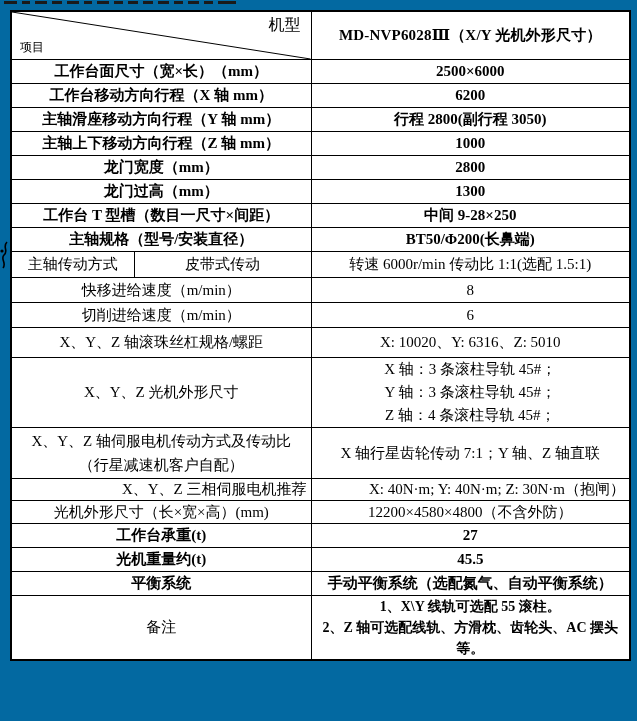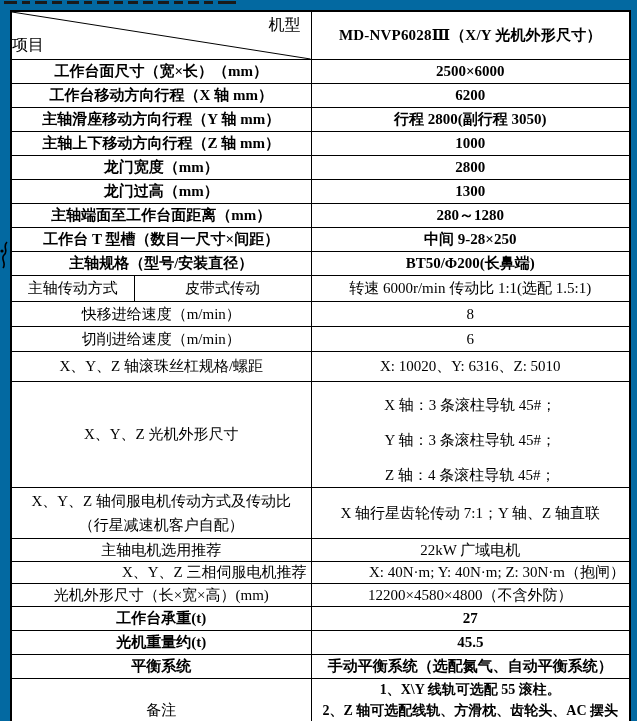--- a/index.html
+++ b/index.html
@@ -36,23 +36,23 @@
   tr.h26 td{height:24px;margin-top:31px;}
   tr.h31 td{height:29px;margin-left:26px;}
   tr.h71 td{height:69px;}
   tr.h52 td{height:50px;}
   tr.h24 td{height:22px;}
   tr.h23 td{height:21px;text-align:right;}
   tr.h47 td{height:45px;}
   .corner-cell{position:relative;padding:0;}
   .corner-cell svg{position:absolute;left:0;top:0;width:100%;height:100%;}
   .corner-top{position:absolute;top:3px;right:10px;font-size:16px;}
-  .corner-bottom{position:absolute;bottom:4px;left:0;font-size:16px;}
+  .corner-bottom{position:absolute;bottom:4px;left:8px;font-size:12px;}
   .model-title{font-weight:bold;font-size:17px;letter-spacing:0.2px;}
-  .multi-line div{line-height:23px;margin-top:12px;}
+  .multi-line div{line-height:23px;}
   .servo-label div{line-height:24px;}
   .note-cell{padding:2px 4px;}
   .note-cell div{
     font-weight:bold;
     font-size:14px;
     line-height:21px;
   }
 </style>
 </head>
 <body>
@@ -121,24 +121,20 @@
     </tr>
     <tr class="h25">
       <td colspan="2">龙门宽度（mm）</td>
       <td>2800</td>
     </tr>
     <tr class="h25">
       <td colspan="2">龙门过高（mm）</td>
       <td>1300</td>
     </tr>
     <tr class="h25">
-      <td colspan="2">主轴端面至工作台面距离（mm）</td>
-      <td>280～1280</td>
-    </tr>
-    <tr class="h25">
       <td colspan="2">工作台 T 型槽（数目一尺寸×间距）</td>
       <td>中间 9-28×250</td>
     </tr>
     <tr class="h25">
       <td colspan="2">主轴规格（型号/安装直径）</td>
       <td>BT50/Φ200(长鼻端)</td>
     </tr>
 
     <tr class="h27">
       <td>主轴传动方式</td>
@@ -169,24 +165,20 @@
     </tr>
 
     <tr class="h52">
       <td colspan="2" class="servo-label">
         <div>X、Y、Z 轴伺服电机传动方式及传动比</div>
         <div>（行星减速机客户自配）</div>
       </td>
       <td>X 轴行星齿轮传动 7:1；Y 轴、Z 轴直联</td>
     </tr>
 
-    <tr class="h24">
-      <td colspan="2">主轴电机选用推荐</td>
-      <td>22kW 广域电机</td>
-    </tr>
     <tr class="h23">
       <td colspan="2">X、Y、Z 三相伺服电机推荐</td>
       <td>X: 40N·m; Y: 40N·m; Z: 30N·m（抱闸）</td>
     </tr>
     <tr class="h24">
       <td colspan="2">光机外形尺寸（长×宽×高）(mm)</td>
       <td>12200×4580×4800（不含外防）</td>
     </tr>
     <tr class="h25">
       <td colspan="2">工作台承重(t)</td>

